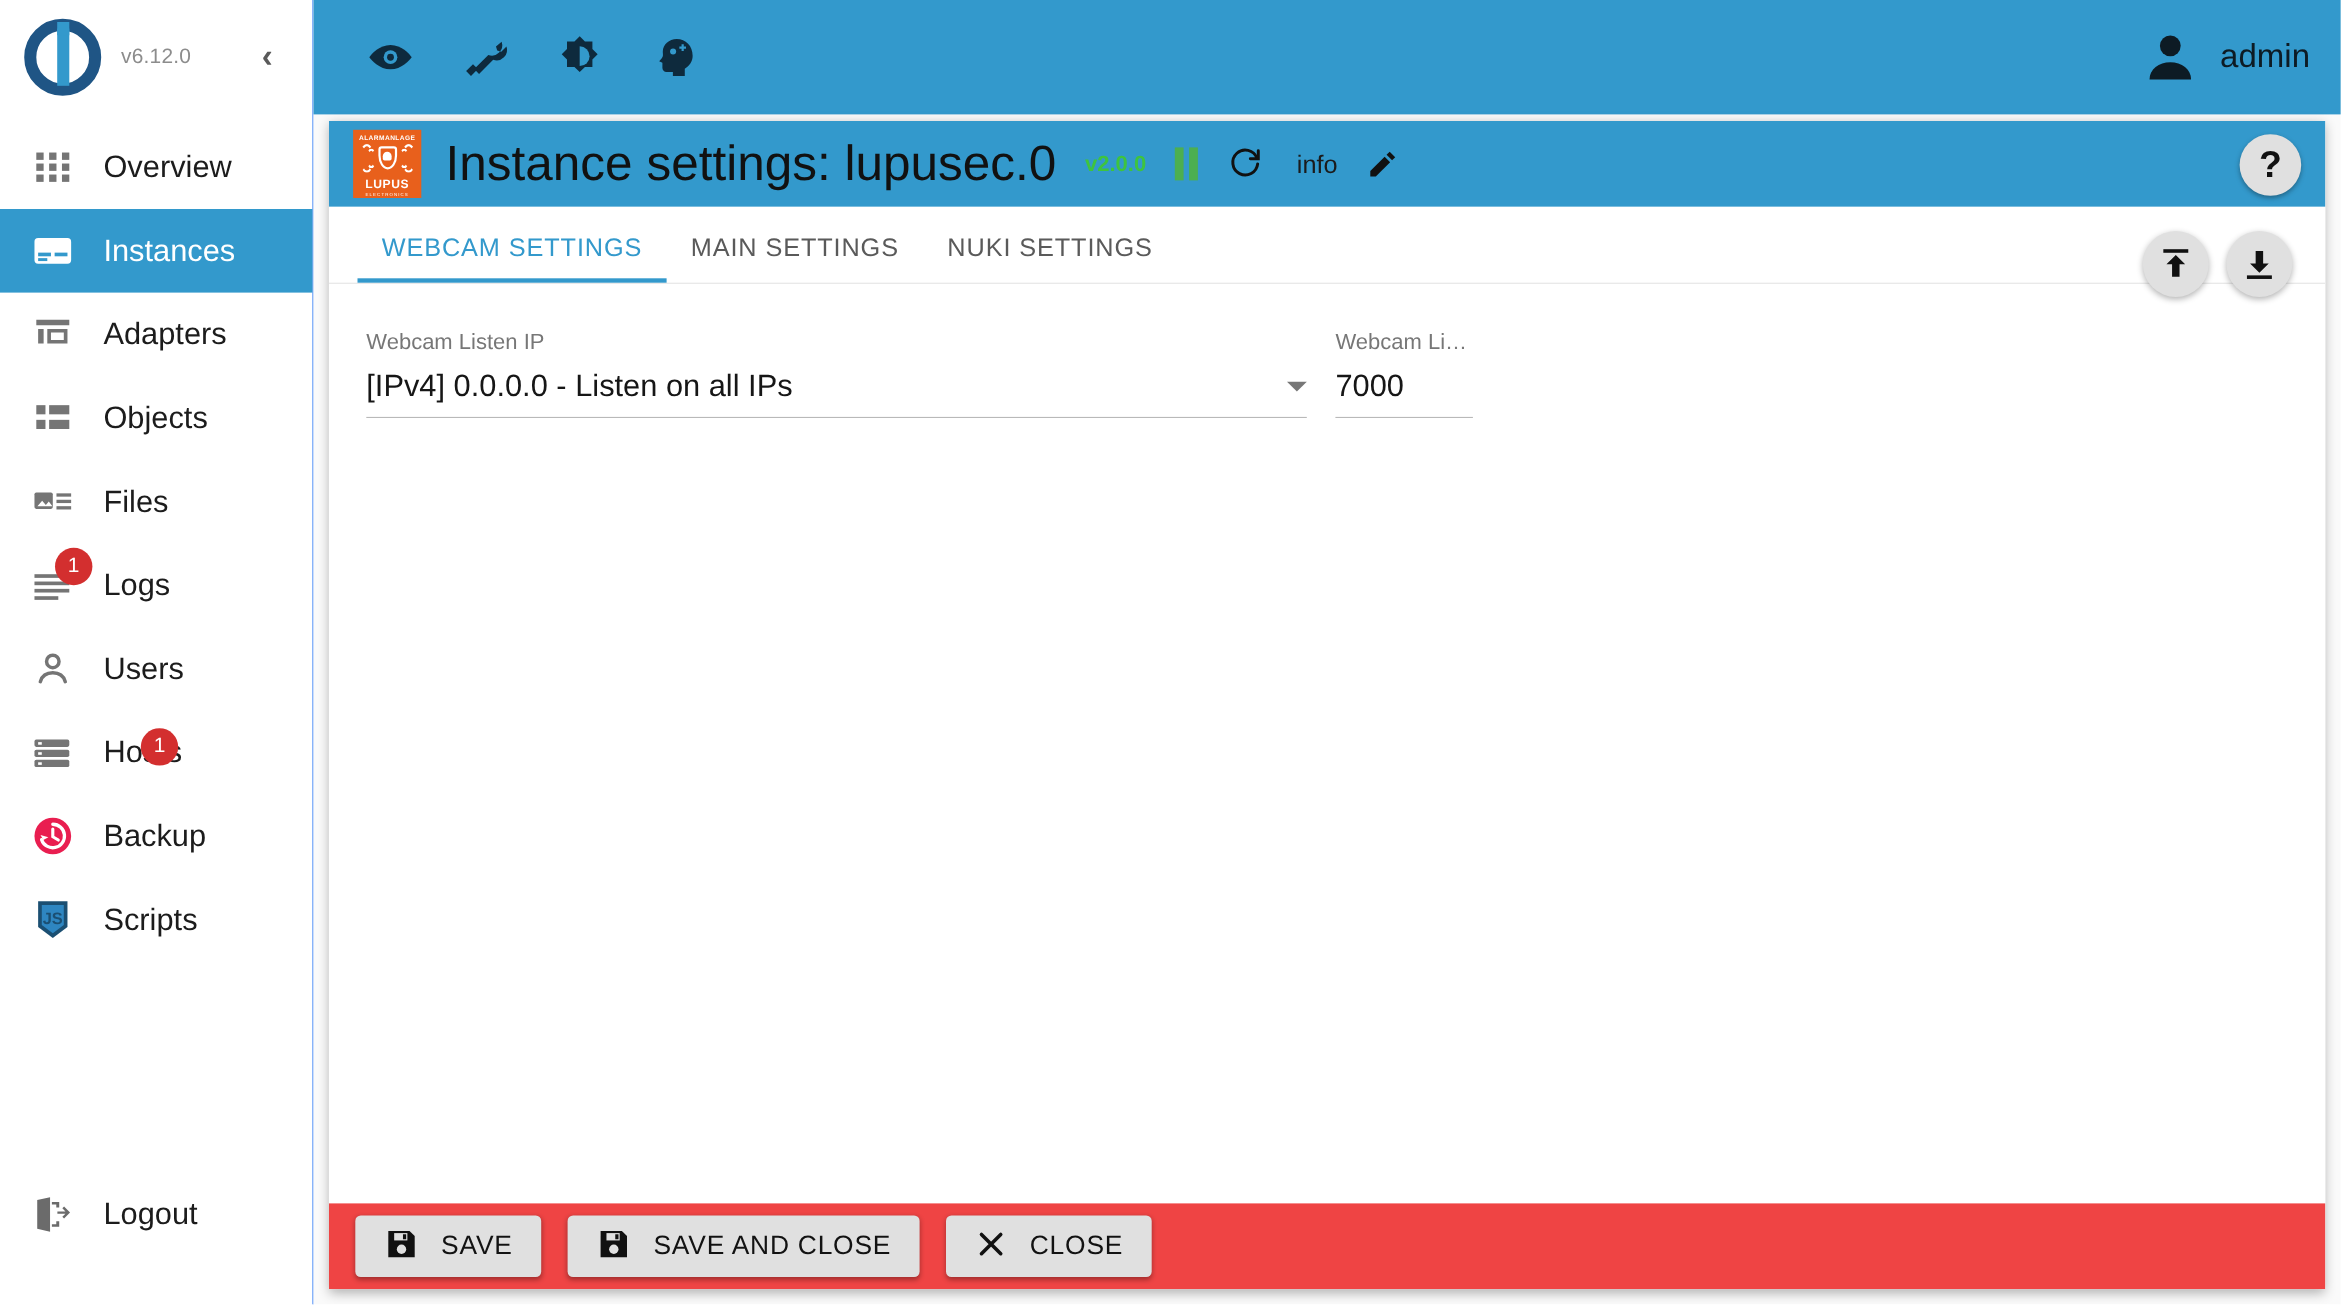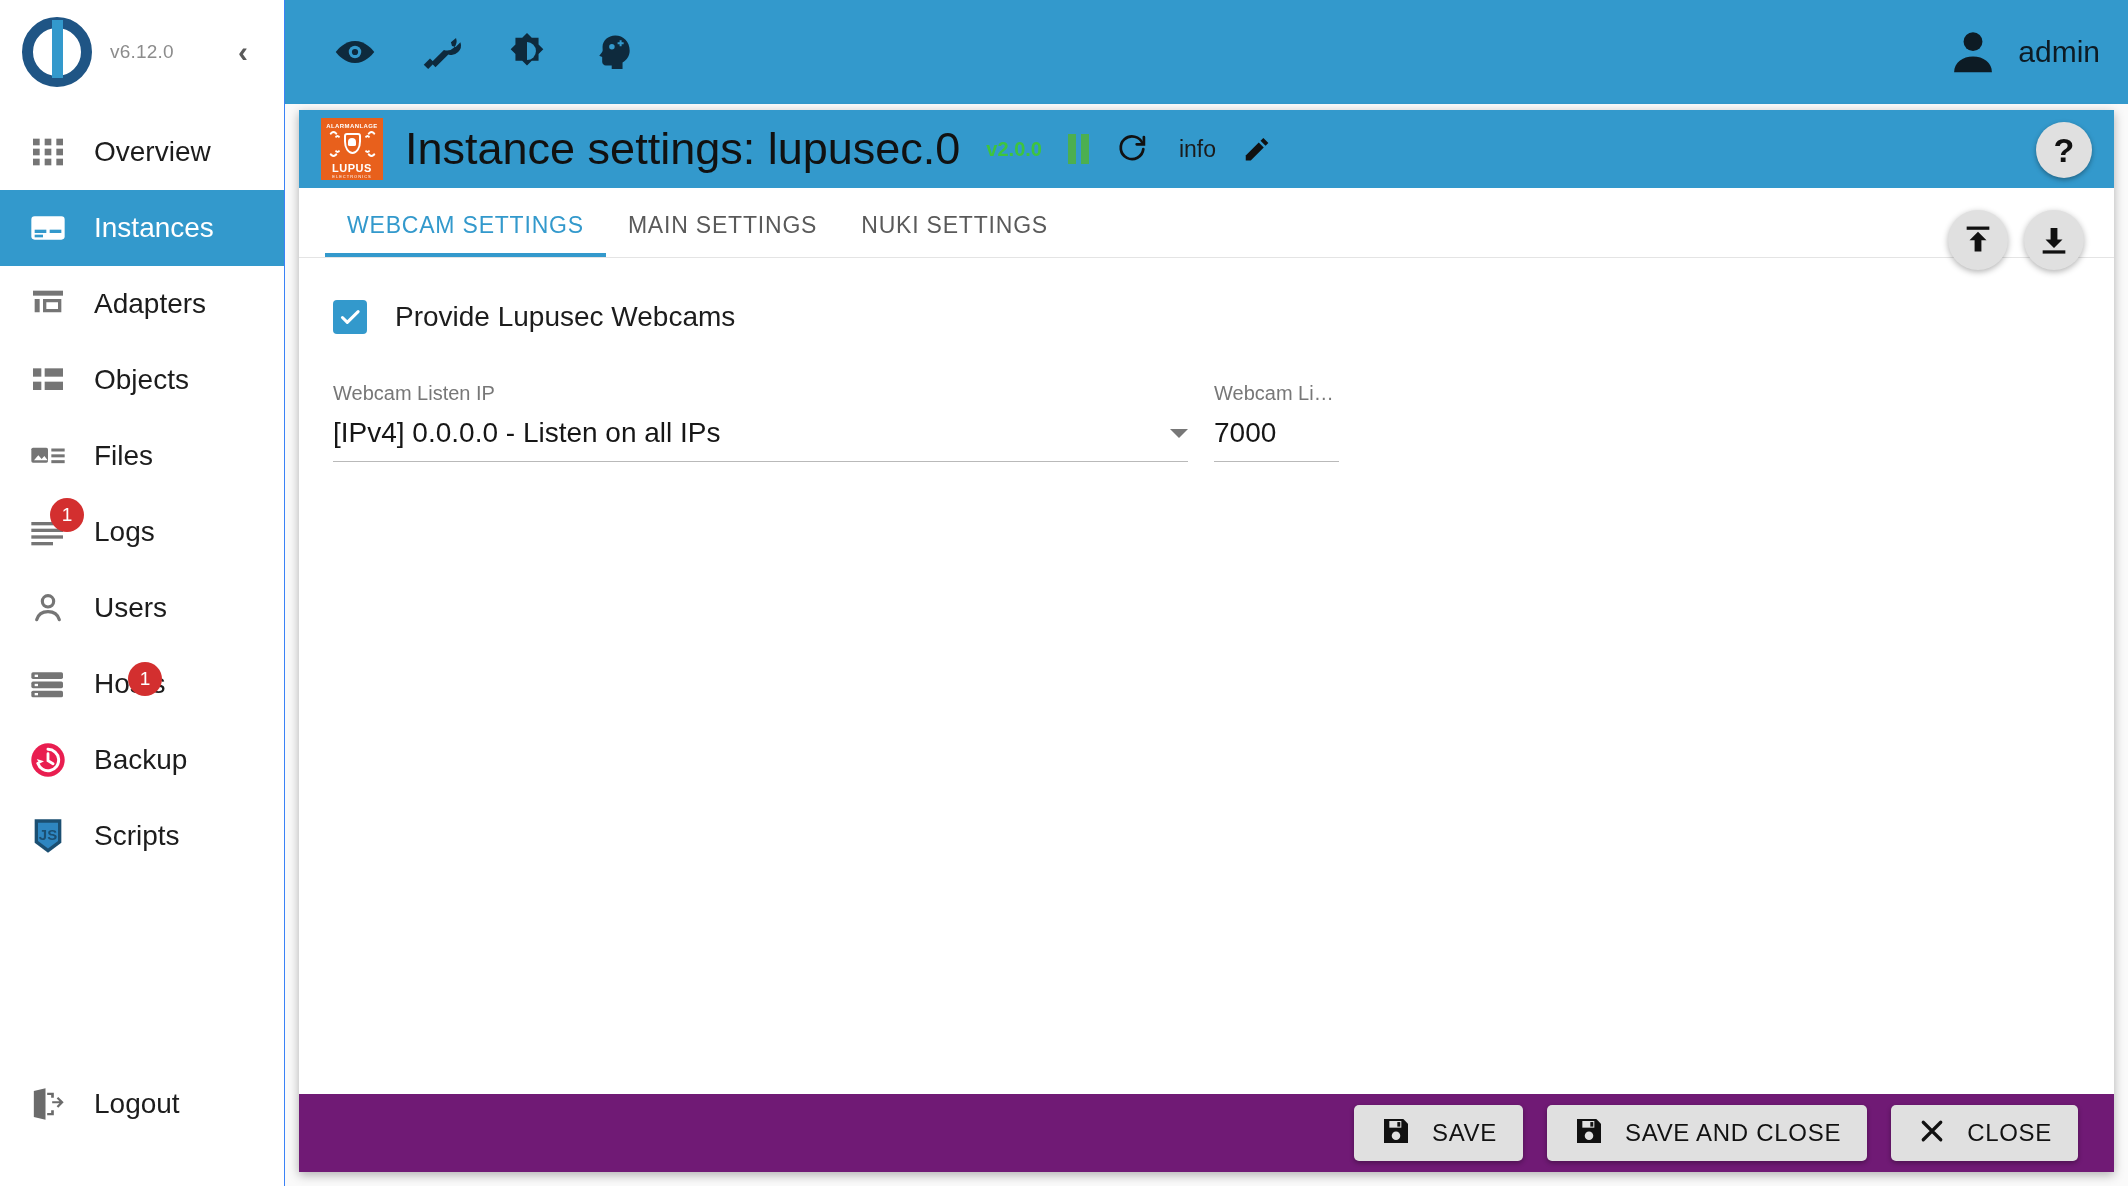--- a/index.html
+++ b/index.html
@@ -176,22 +176,22 @@
   .field.select { width: 855px; }
   .field.select .field-value { display:flex; align-items:center; }
   .caret {
     margin-left:auto; width:0; height:0; border-left: 9px solid transparent;
     border-right: 9px solid transparent; border-top: 9px solid #777;
     cursor:pointer;
   }
   .field.port { width: 125px; }
 
   .dlg-footer {
-    height: 78px; background:#701a75; display:flex; align-items:center;
-    padding: 0 36px; flex: 0 0 78px; position:relative;justify-content:flex-end;
+    height: 78px; background:#ef4444; display:flex; align-items:center;
+    padding: 0 24px; flex: 0 0 78px; position:relative;
   }
   .btn {
     height: 56px; background:#e0e0e0; border-radius: 5px; display:flex;
     align-items:center; gap: 20px; padding: 0 26px; cursor:pointer;
     box-shadow: 0 2px 5px rgba(0,0,0,.32); color:#111;
   }
   .btn-label { font-size: 24px; letter-spacing:.7px; color:#121212; white-space:nowrap; }
   .btn + .btn { margin-left: 24px; }
   .btn-close { margin-left: auto; }
 </style>
@@ -462,28 +462,20 @@
         </div>
 
         <div class="tabs">
           <div class="tab active">WEBCAM SETTINGS</div>
           <div class="tab">MAIN SETTINGS</div>
           <div class="tab">NUKI SETTINGS</div>
         </div>
 
         <div class="form">
 
-          <div class="check-row">
-            <span class="checkbox">
-              <svg width="26" height="26" viewBox="0 0 24 24" fill="none" stroke="#fff" stroke-width="2.8" stroke-linecap="round" stroke-linejoin="round">
-                <path d="M5 12.5l4.5 4.5L19.5 7"></path>
-              </svg>
-            </span>
-            <span class="check-label">Provide Lupusec Webcams</span>
-          </div>
 
           <div class="fields">
             <div class="field select">
               <div class="field-label">Webcam Listen IP</div>
               <div class="field-value">
                 <span>[IPv4] 0.0.0.0 - Listen on all IPs</span>
                 <span class="caret"></span>
               </div>
             </div>
 

